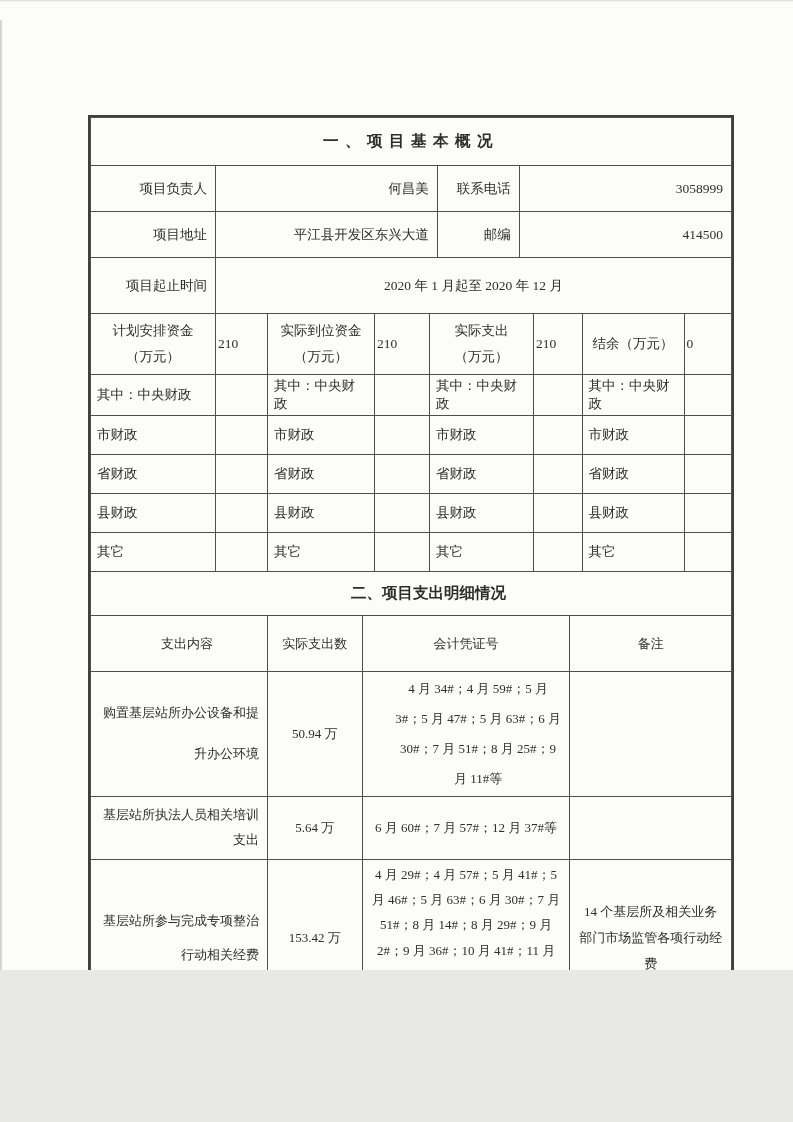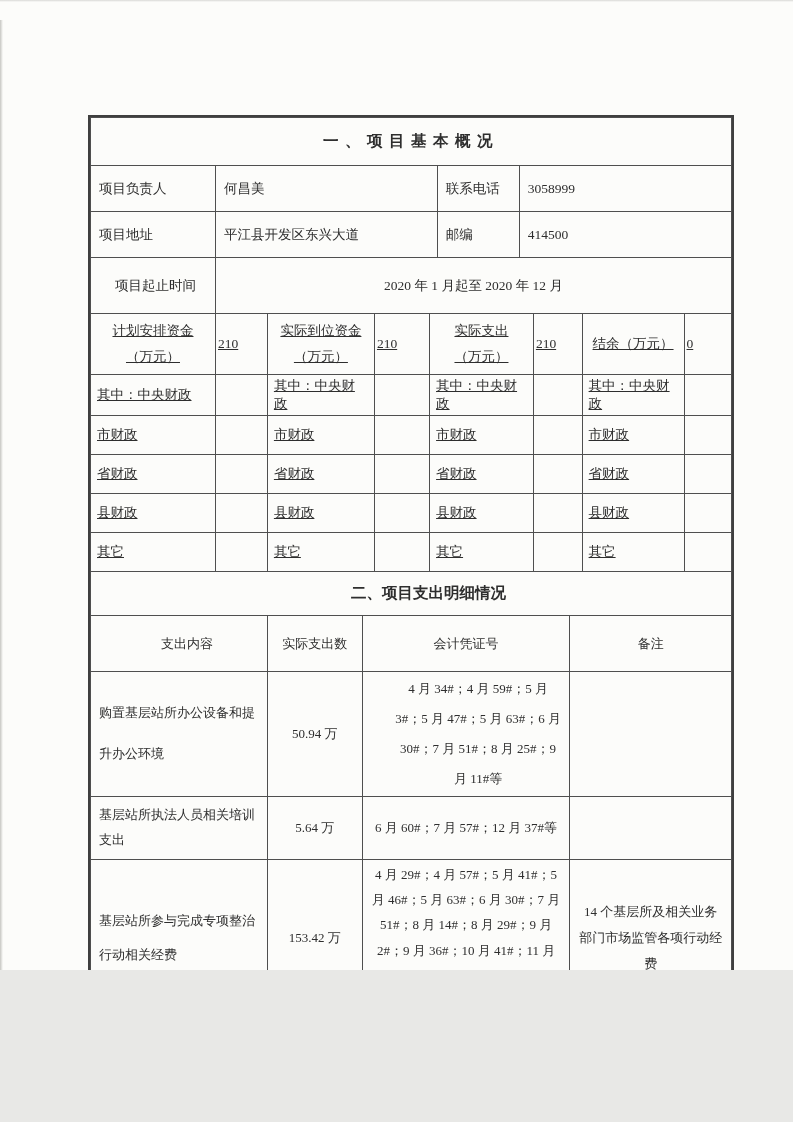--- a/index.html
+++ b/index.html
@@ -37,30 +37,30 @@
     font-size: 13.5px;
     color: #2e2e2e;
   }
   td, th {
     border: 1px solid #4f4f4f;
     padding: 2px 8px;
     vertical-align: middle;
     overflow: hidden;
     font-weight: normal;
   }
-  .tbl-funding { margin-top: -1px; text-decoration: underline; }
+  .tbl-funding { margin-top: -1px; }
   .tbl-detail  { margin-top: -1px; font-size: 13px; }
   .title-cell {
     text-align: center;
     font-weight: bold;
     font-size: 15.5px;
     height: 43px;
   }
   .ls-wide { letter-spacing: 0.42em; }
-  .lbl   { text-align: left; }
+  .lbl   { text-align: right; }
   .ctr   { text-align: center; }
   .h45 { height: 41px; }
   .h55 { height: 51px; padding-left: 24px; }
   .h60 { height: 56px; }
   .h38 { height: 34px; }
   .h43 { height: 39px; padding-left: 43px; }
   .h90 { height: 86px; }
   .h62 { height: 58px; }
   .h145 { height: 141px; }
   .h48 { height: 44px; margin-top: 14px; }

